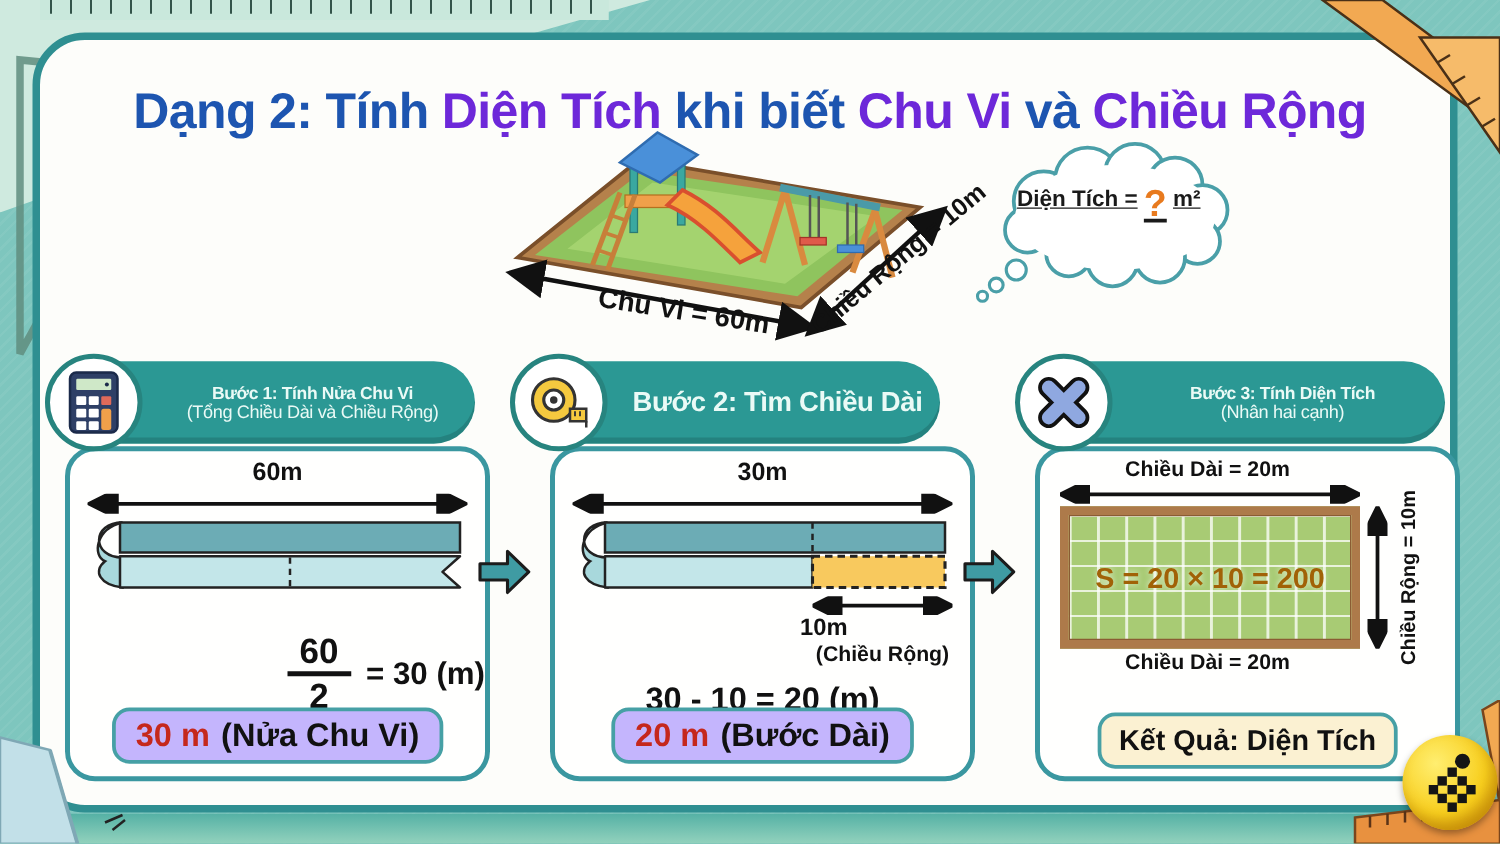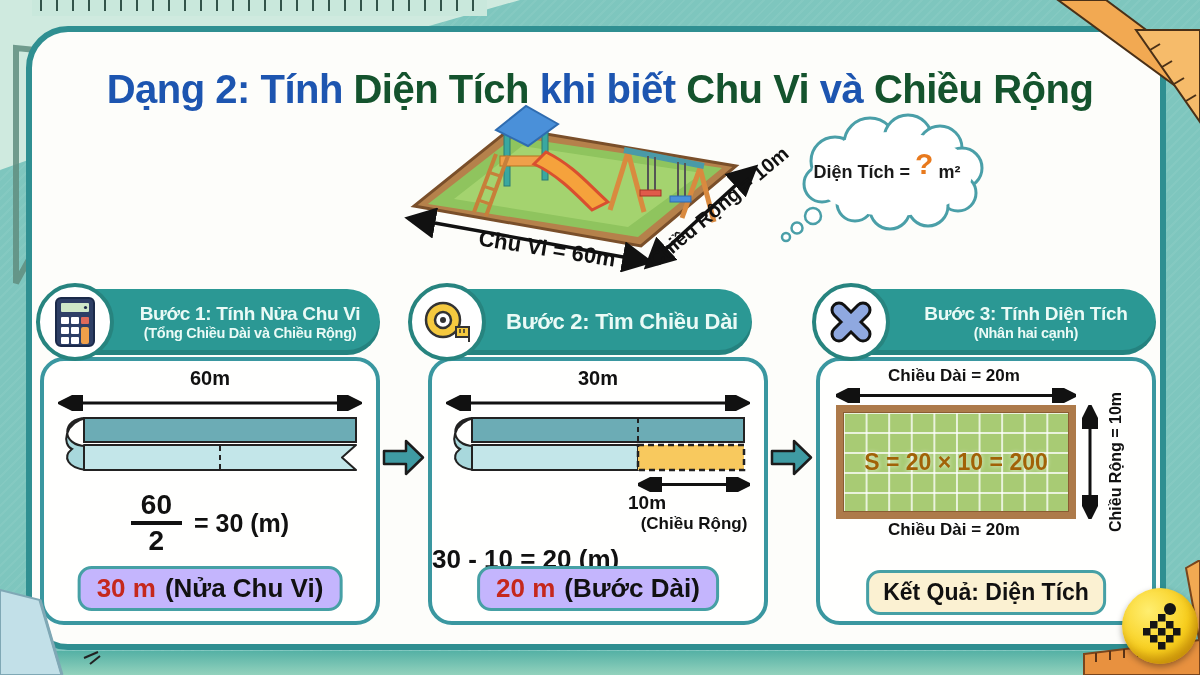--- a/index.html
+++ b/index.html
@@ -16,61 +16,61 @@
   .tl-ruler{position:absolute;left:32px;top:0;width:455px;height:16px;background:#c9e8dc;z-index:1;}
   .tl-ruler .ticks{position:absolute;left:8px;top:0;right:8px;height:11px;
     background:repeating-linear-gradient(90deg,#33544a 0 2px,transparent 2px 16px);}
   .tl-triangle{position:absolute;left:4px;top:28px;z-index:1;}
   
   .main-card{position:absolute;left:26px;top:26px;width:1140px;height:624px;z-index:2;
              background:#fdfdfa;border:6px solid #2f8f91;border-radius:42px;}
   
   .title{position:absolute;left:0;top:40px;width:1200px;text-align:center;z-index:3;
          font-size:40px;font-weight:bold;letter-spacing:-.5px;}
-  .c-blue{color:#1d55b0;} .c-orange{color:#14532d;}
+  .c-blue{color:#1d55b0;} .c-orange{color:#6d28d9;}
   
   .scene-svg{position:absolute;left:396px;top:94px;z-index:3;}
   .thought-svg{position:absolute;left:780px;top:106px;z-index:3;}
   .thought-text{position:absolute;left:798px;top:149px;width:178px;height:34px;z-index:4;
-    display:flex;align-items:flex-end;justify-content:center;font-weight:bold;color:#1a1a1a;}
+    display:flex;align-items:flex-start;justify-content:center;font-weight:bold;color:#1a1a1a;text-decoration:underline;}
   .tt-pre,.tt-suf{font-size:18px;}
   .tt-q{font-size:30px;color:#e87a1e;margin:0 5px;position:relative;top:-2px;}
   
   .step-header{position:absolute;top:289px;width:340px;height:66px;z-index:4;background:#2b9894;
     border-radius:33px;box-shadow:inset 0 -5px 0 rgba(0,0,0,.14);}
   .step-circle{position:absolute;left:-4px;top:-6px;width:78px;height:78px;border-radius:50%;
     background:#fff;border:4px solid #27847f;display:flex;align-items:center;justify-content:center;}
   .step-head-text{margin-left:80px;height:100%;display:flex;flex-direction:column;
     justify-content:center;align-items:center;color:#eafaf6;}
-  .step-title{font-size:19px;font-weight:bold;white-space:nowrap;letter-spacing:-.3px;}
+  .step-title{font-size:14px;font-weight:bold;white-space:nowrap;letter-spacing:-.3px;}
   .step-title.single{font-size:22px;}
-  .step-subtitle{font-size:14.5px;font-weight:bold;white-space:nowrap;letter-spacing:-.3px;}
+  .step-subtitle{font-size:14.5px;font-weight:normal;white-space:nowrap;letter-spacing:-.3px;}
   
   .panel{position:absolute;top:357px;width:340px;height:268px;z-index:3;background:#fffffe;
-    border:4px solid #3a97a0;border-radius:24px;}
+    border:4px solid #3a97a0;border-radius:24px;margin-left:12px;}
   .measure-label{position:absolute;top:6px;left:0;right:0;text-align:center;
     font-size:20px;font-weight:bold;color:#111;}
   .harrow{position:absolute;left:14px;top:34px;}
   .ribbon{position:absolute;left:14px;top:54px;}
-  .frac-row{position:absolute;top:128px;left:0;right:0;display:flex;justify-content:center;
+  .frac-row{position:absolute;top:144px;left:0;right:0;display:flex;justify-content:flex-end;
     align-items:center;gap:12px;font-weight:bold;color:#111;}
   .frac{display:flex;flex-direction:column;align-items:center;font-size:28px;line-height:1.15;}
   .frac .num{padding:0 10px;border-bottom:4px solid #111;}
   .frac-eq{font-size:25px;}
   .result-box{position:absolute;bottom:10px;left:50%;transform:translateX(-50%);white-space:nowrap;
     background:#c4b5fd;border:3px solid #46a0a5;border-radius:14px;padding:4px 16px;
     font-size:26px;font-weight:bold;color:#111;}
   .red{color:#c5281c;}
   .note{margin-left:9px;}
   .w-arrow{position:absolute;left:206px;top:116px;}
   .w-label{position:absolute;left:196px;top:131px;width:132px;text-align:left;
     font-size:19px;font-weight:bold;color:#111;}
   .w-note{position:absolute;left:156px;top:153px;width:212px;text-align:center;
     font-size:17px;font-weight:bold;color:#111;}
-  .equation{position:absolute;top:183px;left:0;right:0;
+  .equation{position:absolute;top:183px;left:0;right:0;text-align:center;
     font-size:26px;font-weight:bold;color:#111;}
   .p3-top-label{position:absolute;top:5px;left:0;width:268px;text-align:center;
     font-size:17px;font-weight:bold;color:#111;}
   .harrow3{position:absolute;left:16px;top:27px;}
   .grid-rect{position:absolute;left:16px;top:44px;width:240px;height:114px;
     background-color:#a8cb74;border:7px solid #ad7a4a;box-shadow:inset 0 0 0 1px #8a5c33;
     background-image:linear-gradient(to right,rgba(255,255,255,.75) 2px,transparent 2px),
                      linear-gradient(to bottom,rgba(255,255,255,.75) 2px,transparent 2px);
     background-size:22.6px 20px;}
   .grid-text{position:absolute;left:16px;top:44px;width:240px;height:114px;display:flex;

